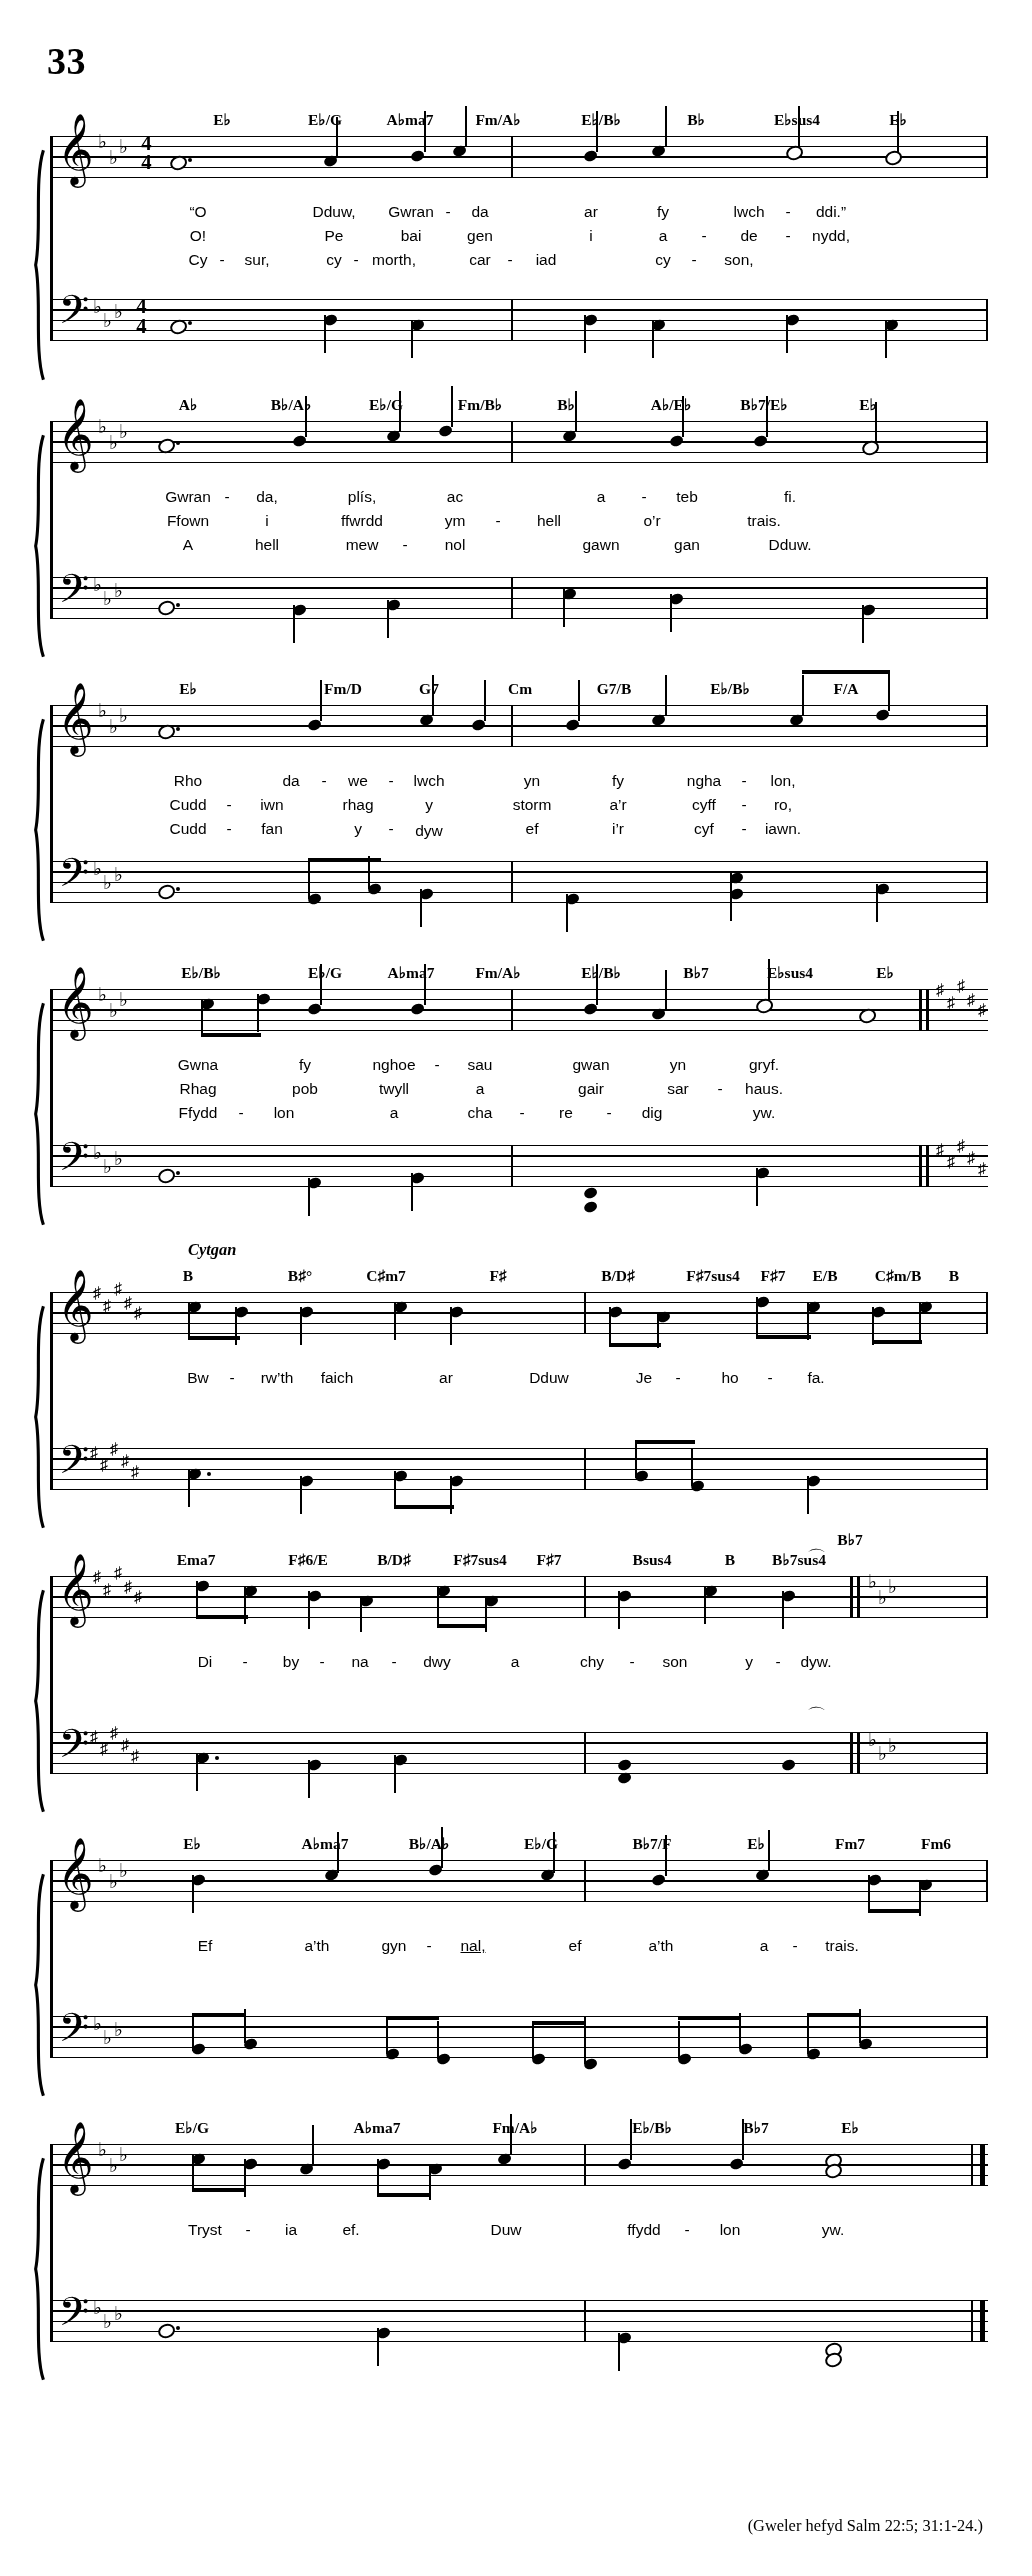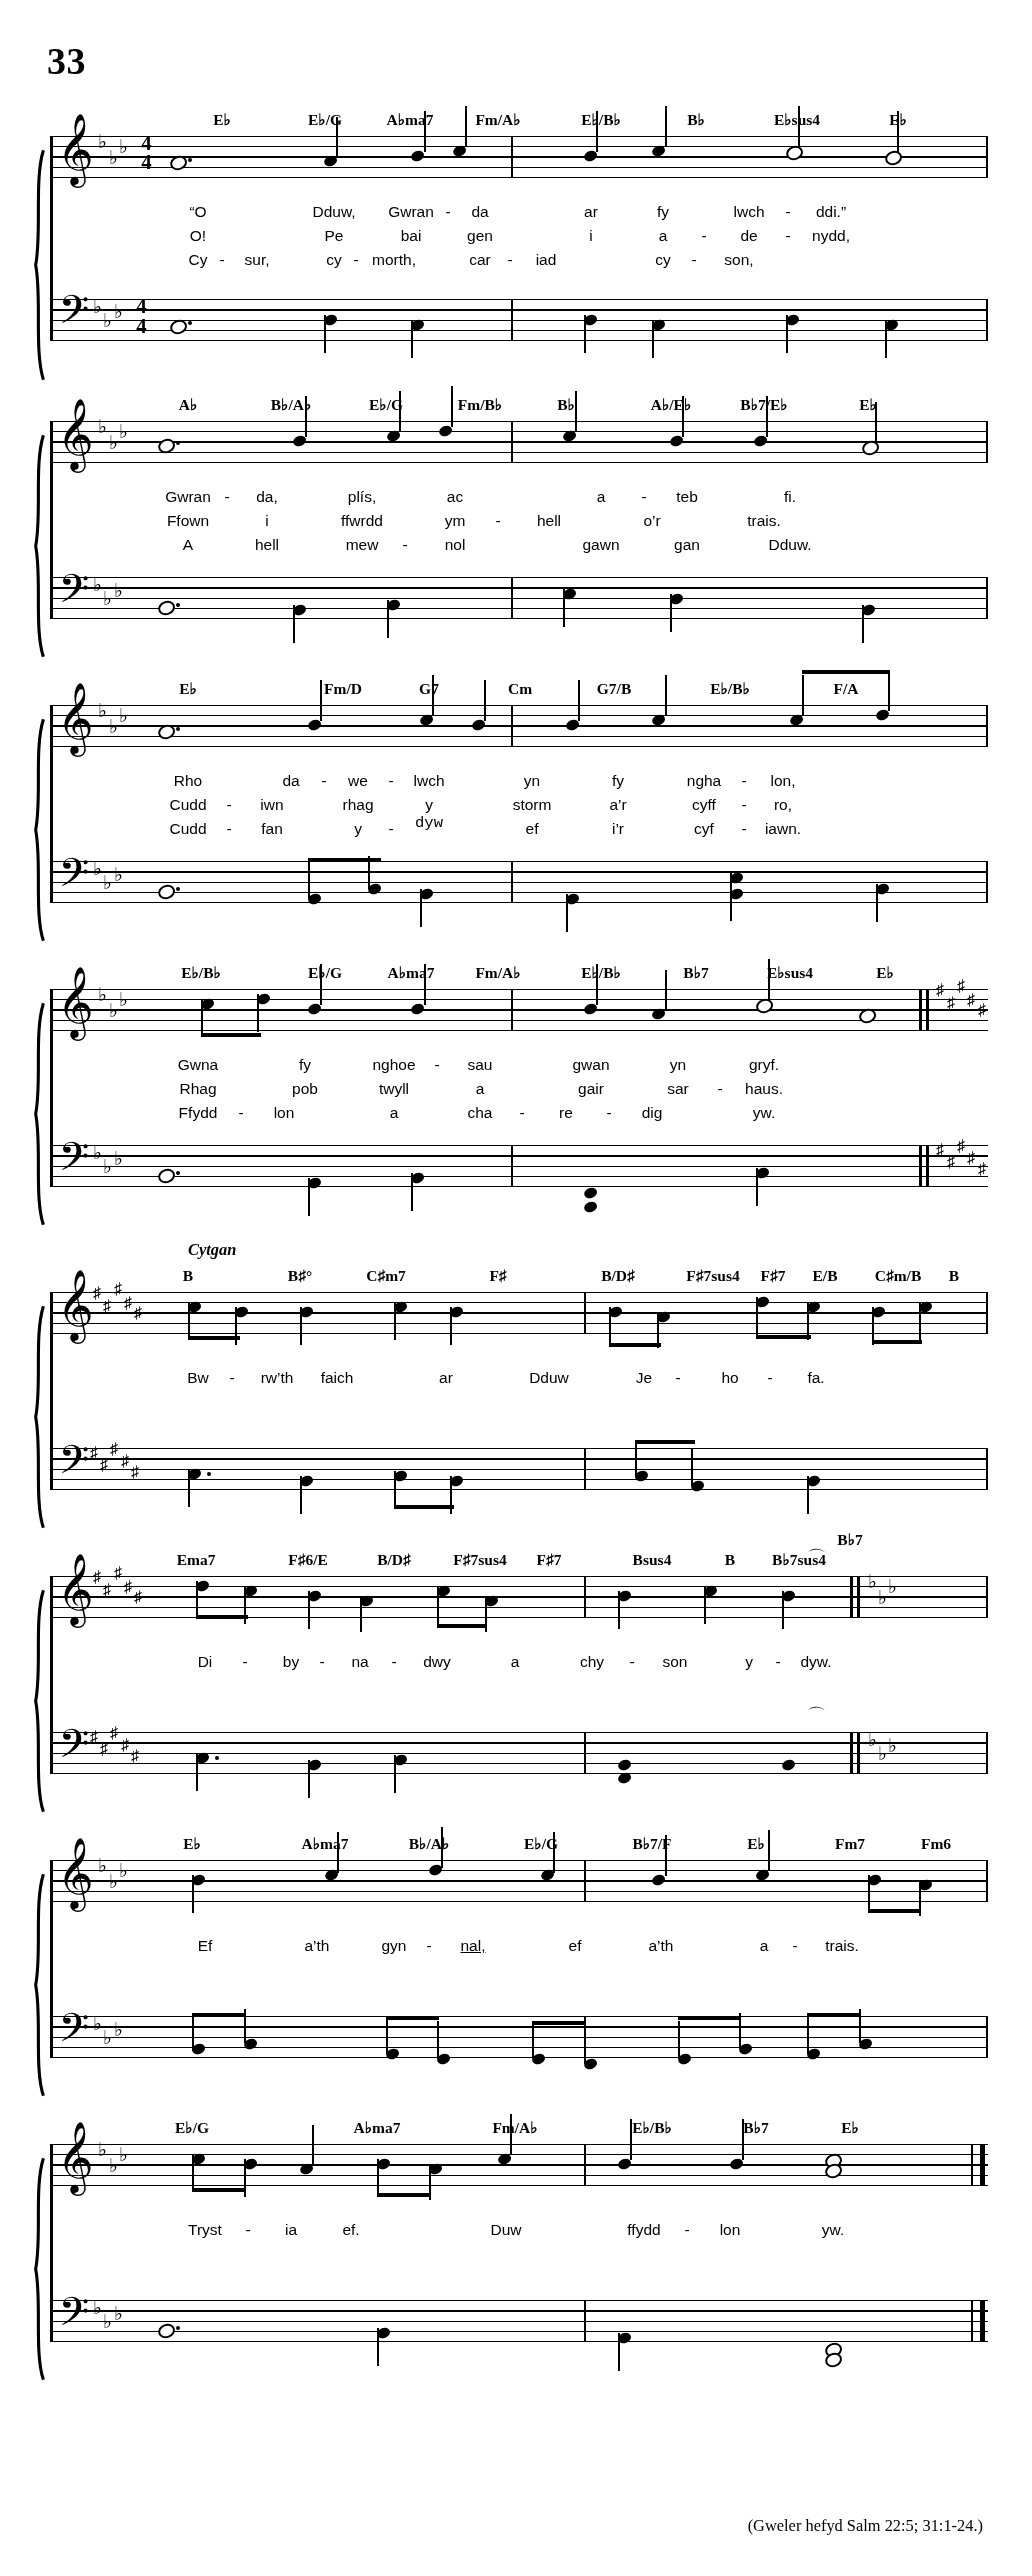--- a/index.html
+++ b/index.html
@@ -412,21 +412,21 @@
       <div class="lyric" style="left:568px;top:107px;">a’r</div>
       <div class="lyric" style="left:654px;top:107px;">cyff</div>
       <div class="lyric" style="left:694px;top:107px;">-</div>
       <div class="lyric" style="left:733px;top:107px;">ro,</div>
 
       <div class="lyric" style="left:138px;top:131px;">Cudd</div>
       <div class="lyric" style="left:179px;top:131px;">-</div>
       <div class="lyric" style="left:222px;top:131px;">fan</div>
       <div class="lyric" style="left:308px;top:131px;">y</div>
       <div class="lyric" style="left:341px;top:131px;">-</div>
-      <div class="lyric" style="left:379px;top:125px;font-family:Liberation Mono, monospace;">dyw</div>
+      <div class="lyric" style="left:379px;top:133px;">dyw</div>
       <div class="lyric" style="left:482px;top:131px;">ef</div>
       <div class="lyric" style="left:568px;top:131px;">i’r</div>
       <div class="lyric" style="left:654px;top:131px;">cyf</div>
       <div class="lyric" style="left:694px;top:131px;">-</div>
       <div class="lyric" style="left:733px;top:131px;">iawn.</div>
     </div>
   </div>
 
   <div class="system" style="top:973px;height:267px;">
     <div class="sys-inner">

